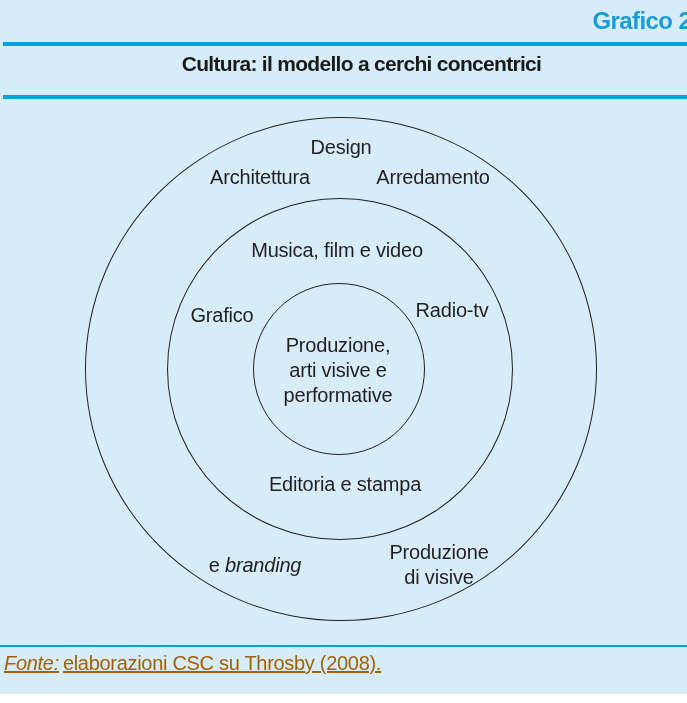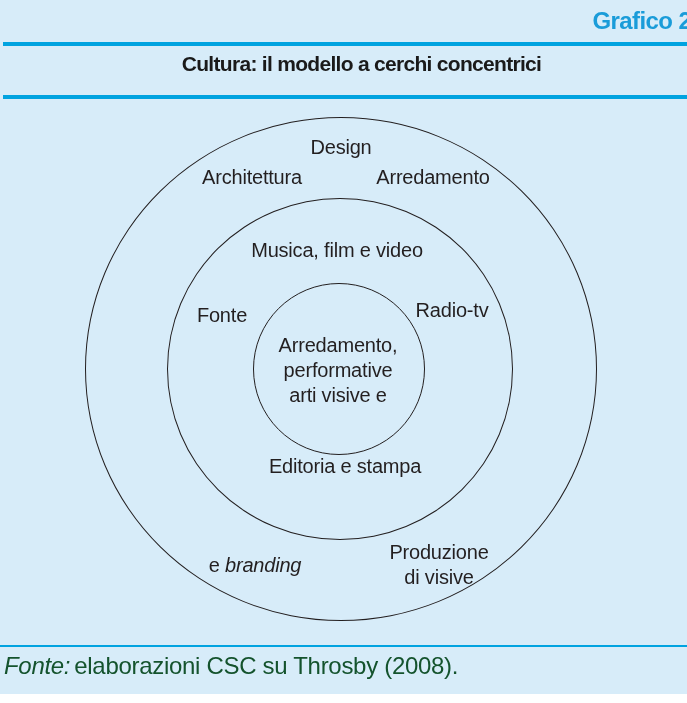--- a/index.html
+++ b/index.html
@@ -54,37 +54,38 @@
     position:absolute;
     transform:translate(-50%,-50%);
     text-align:center;
     font-size:20px;
     line-height:25px;
     color:#231f20;
     white-space:nowrap;
     letter-spacing:-0.2px;
   }
   .lbl-design{left:341px;top:47px;}
-  .lbl-architettura{left:252px;top:77px;text-align:right;}
+  .lbl-architettura{left:260px;top:77px;text-align:right;}
   .lbl-arredamento{left:433px;top:77px;text-align:right;}
   .lbl-cinema{left:337px;top:150px;}
   .lbl-musica{left:222px;top:215px;}
   .lbl-radiotv{left:452px;top:210px;}
   .lbl-core{left:338px;top:270px;}
-  .lbl-editoria{left:345px;top:366px;}
+  .lbl-editoria{left:345px;top:384px;}
   .lbl-videogiochi{left:343px;top:391px;}
   .lbl-comunicazione{left:255px;top:465px;}
   .lbl-produzione{left:419px;top:465px;margin-left:20px;}
   .italic{font-style:italic;}
   .source{
     position:absolute;left:4px;top:652px;
     margin:0;
-    font-size:24px;
+    font-size:20px;
     letter-spacing:-0.3px;
-    color:#14532d;
+    color:#a16207;
+    text-decoration:underline;
   }
   .source .italic{margin-right:4px;}
 </style>
 </head>
 <body>
 
 <div class="panel">
 
   <div class="graph-number">Grafico 2.1</div>
 
@@ -101,28 +102,28 @@
     <div class="circle circle-inner"></div>
 
     <div class="lbl lbl-design">Design</div>
 
     <div class="lbl lbl-architettura">Architettura</div>
 
     <div class="lbl lbl-arredamento">Arredamento</div>
 
     <div class="lbl lbl-cinema">Musica, film e video</div>
 
-    <div class="lbl lbl-musica">Fonte</div>
+    <div class="lbl lbl-musica">Grafico</div>
 
     <div class="lbl lbl-radiotv">Radio-tv</div>
 
     <div class="lbl lbl-core">
-      <div>Arredamento,</div>
+      <div>Produzione,</div>
+      <div>arti visive e</div>
       <div>performative</div>
-      <div>arti visive e</div>
     </div>
 
     <div class="lbl lbl-editoria">Editoria e stampa</div>
 
 
     <div class="lbl lbl-comunicazione">
       <div>
         <span>e</span>
         <span class="italic">branding</span>
       </div>

